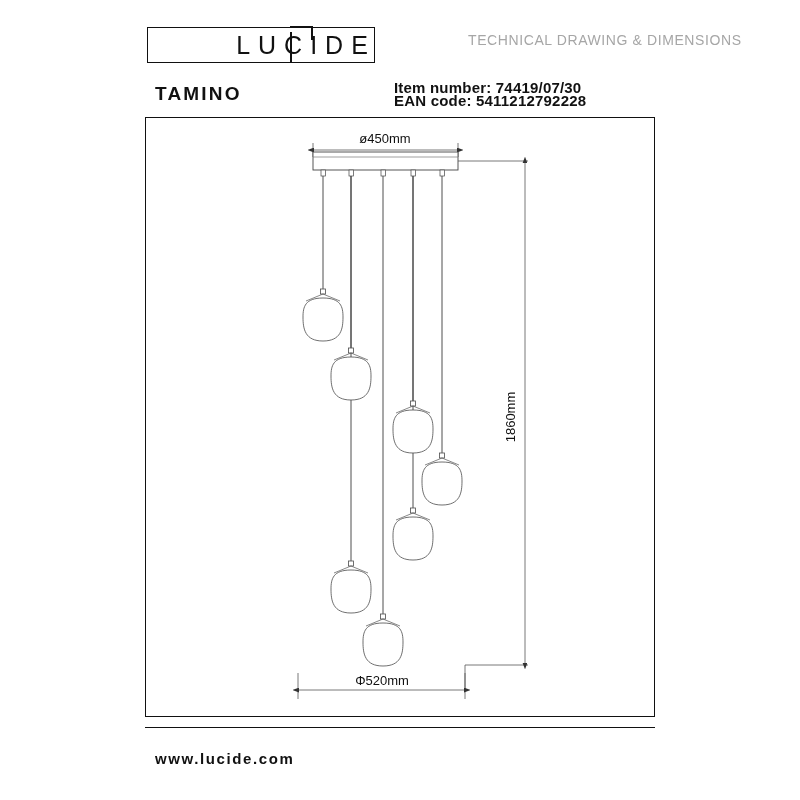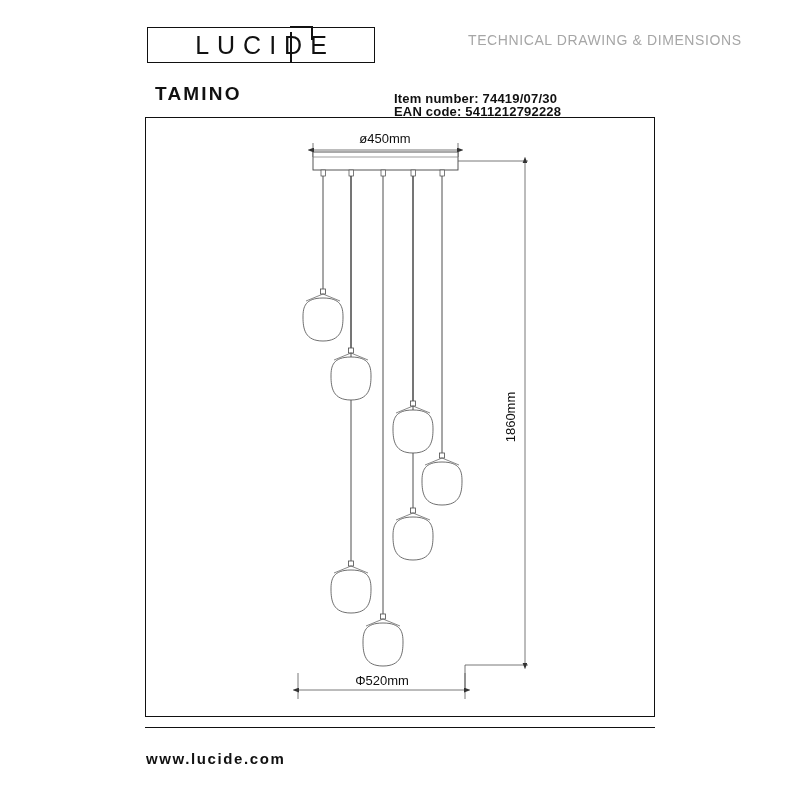--- a/index.html
+++ b/index.html
@@ -40,20 +40,21 @@
     height: 36px;
     display: flex;
     align-items: center;
     justify-content: center;
     font-size: 25px;
     letter-spacing: 8px;
     font-weight: 400;
     color: #111111;
     text-indent: 8px;
     font-family: "Liberation Sans", sans-serif;
+    padding-left: 41px;
   }
   .logo-istem {
     position: absolute;
     left: 311px;
     top: 26px;
     width: 1.6px;
     height: 14px;
     background: #111111;
   }
   .logo-ibar {
@@ -97,22 +98,22 @@
     top: 83px;
     font-size: 19px;
     font-weight: 700;
     letter-spacing: 2.2px;
     color: #111111;
   }
 
   .meta {
     position: absolute;
     left: 394px;
-    top: 92px;
-    font-size: 13px;
+    top: 81px;
+    font-size: 15px;
     line-height: 13px;
     color: #111111;
     letter-spacing: 0.2px;
   }
   .meta .lbl { font-weight: 700; }
   .meta .val-bold { font-weight: 700; }
   .meta .val { font-weight: 700; }
 
   
   .drawing-frame {
@@ -146,21 +147,21 @@
     position: absolute;
     left: 155px;
     top: 733px;
     font-size: 11px;
     font-weight: 700;
     letter-spacing: 0.7px;
     color: #111111;
   }
   .footer-line2 {
     position: absolute;
-    left: 146px;
+    left: 155px;
     top: 750px;
     font-size: 15px;
     font-weight: 700;
     letter-spacing: 1.6px;
     color: #111111;
   }
 </style>
 </head>
 <body>
 

